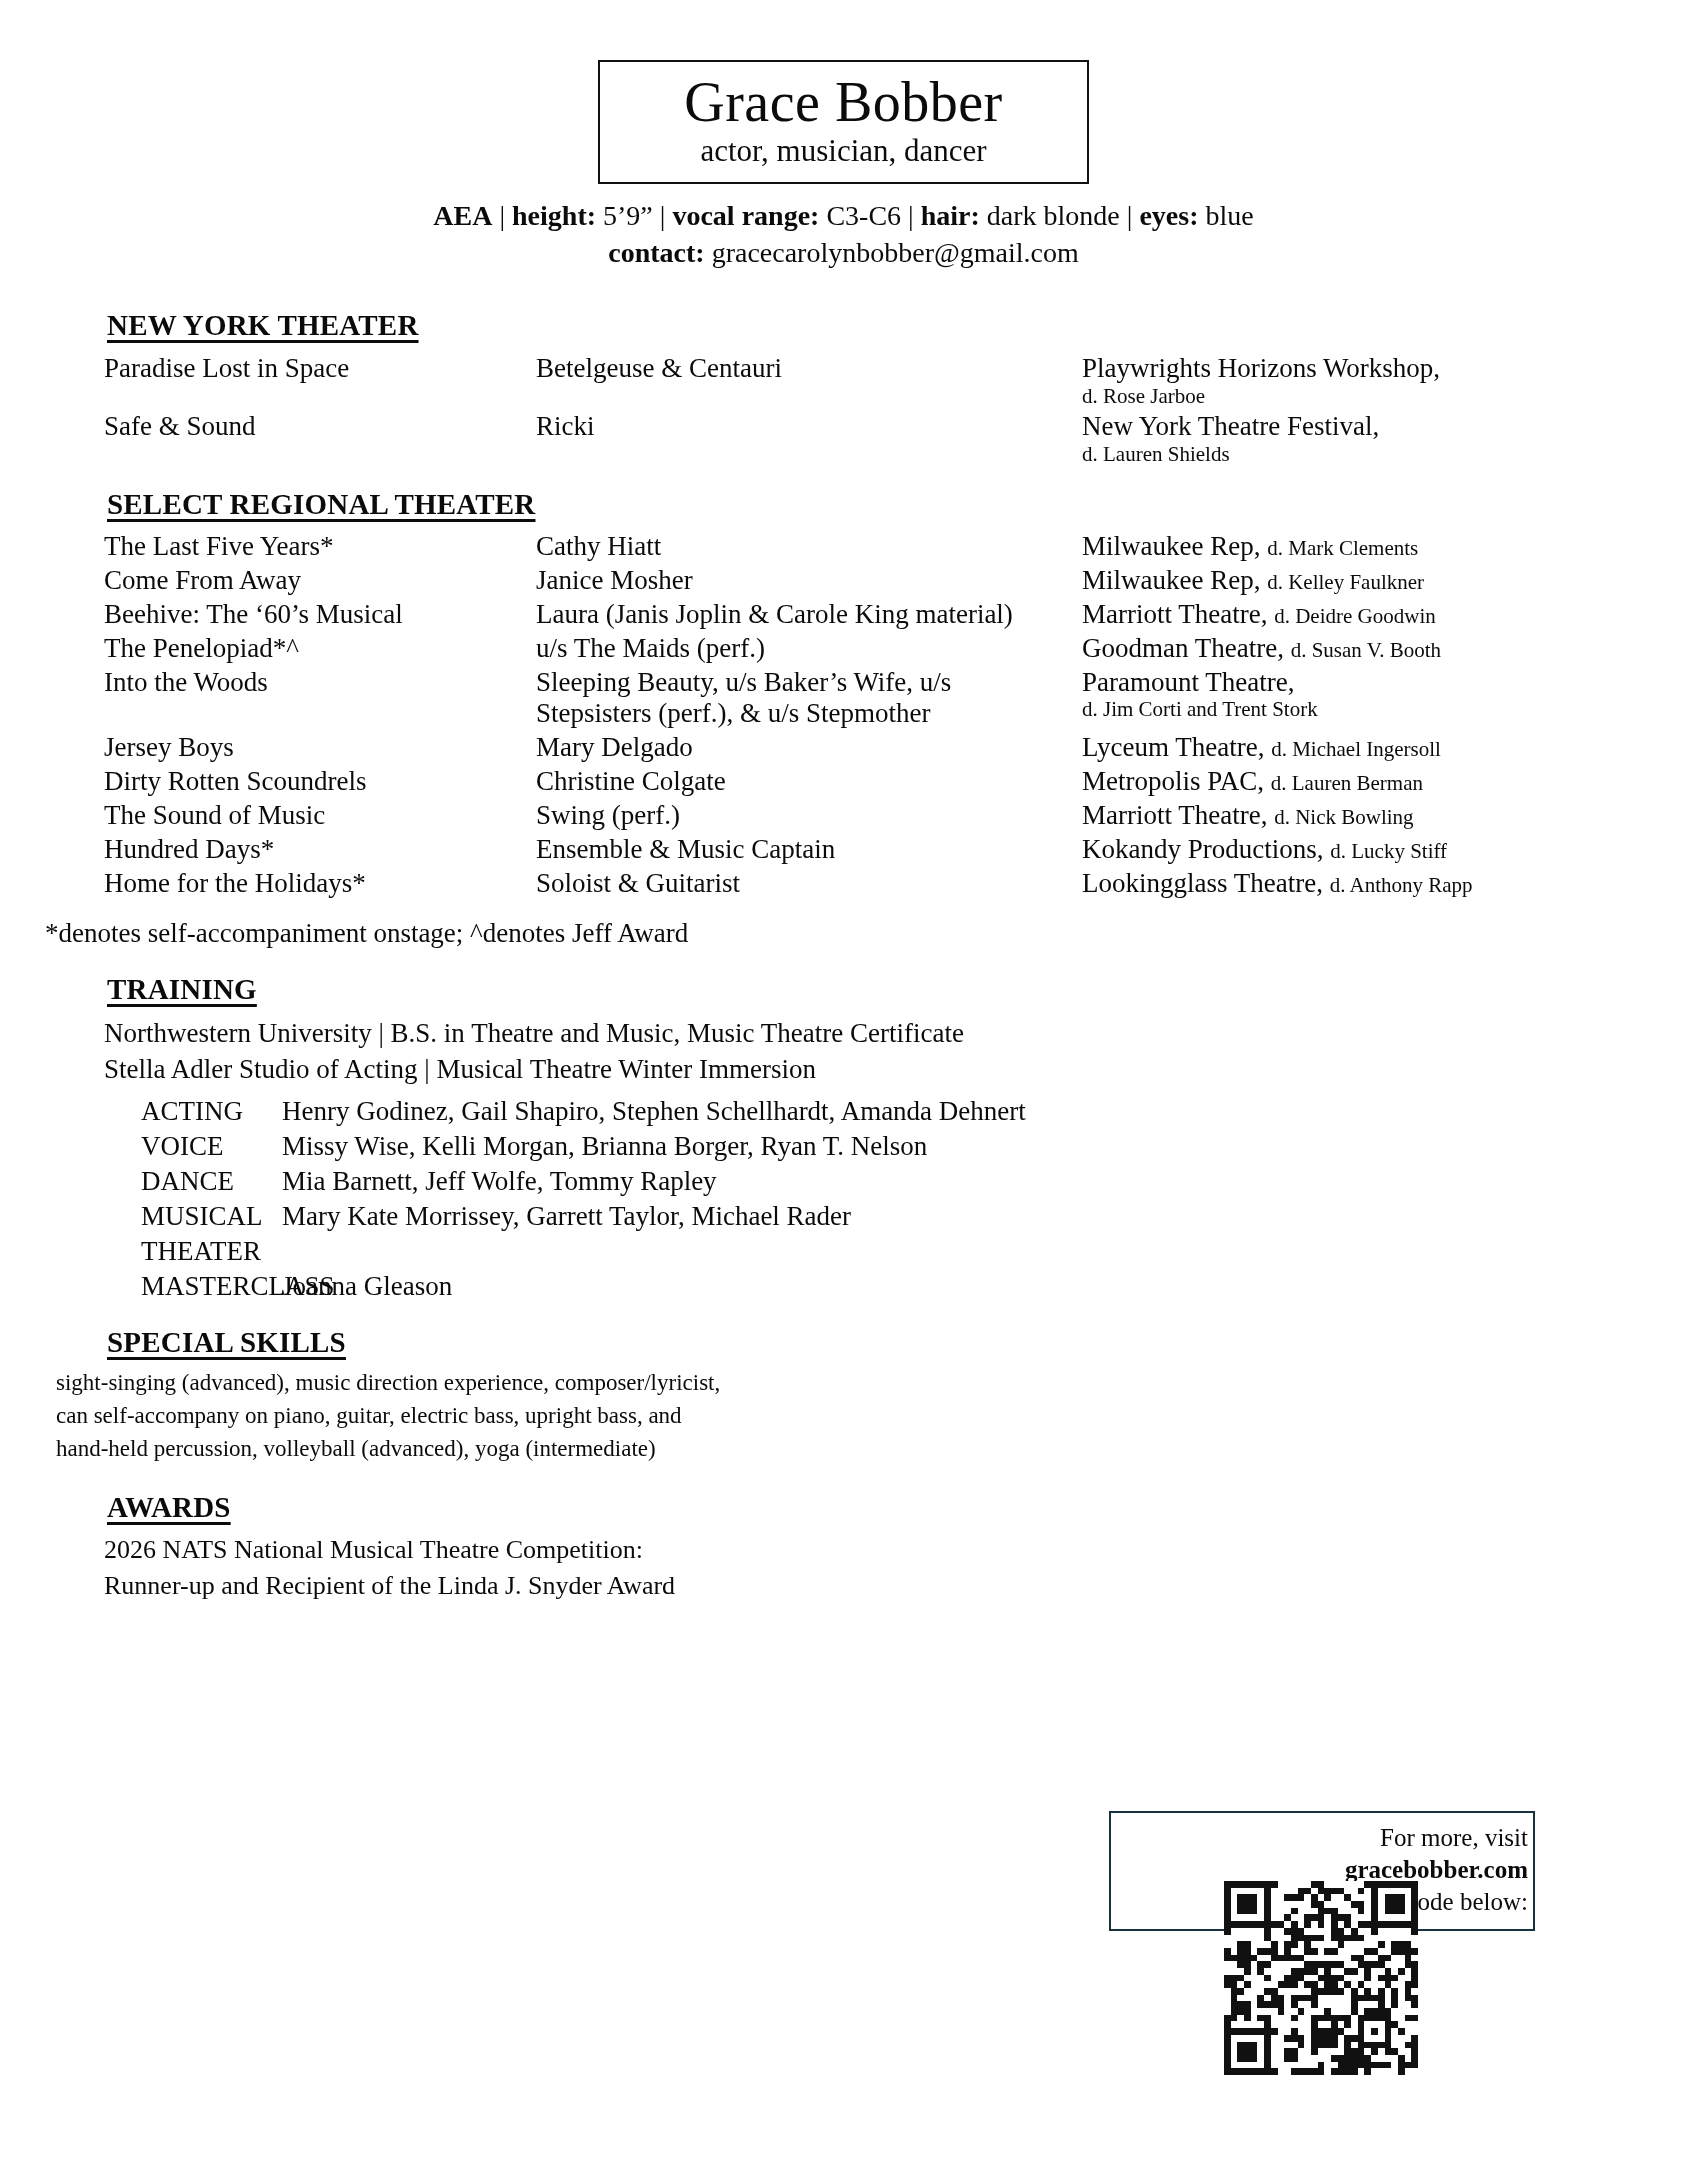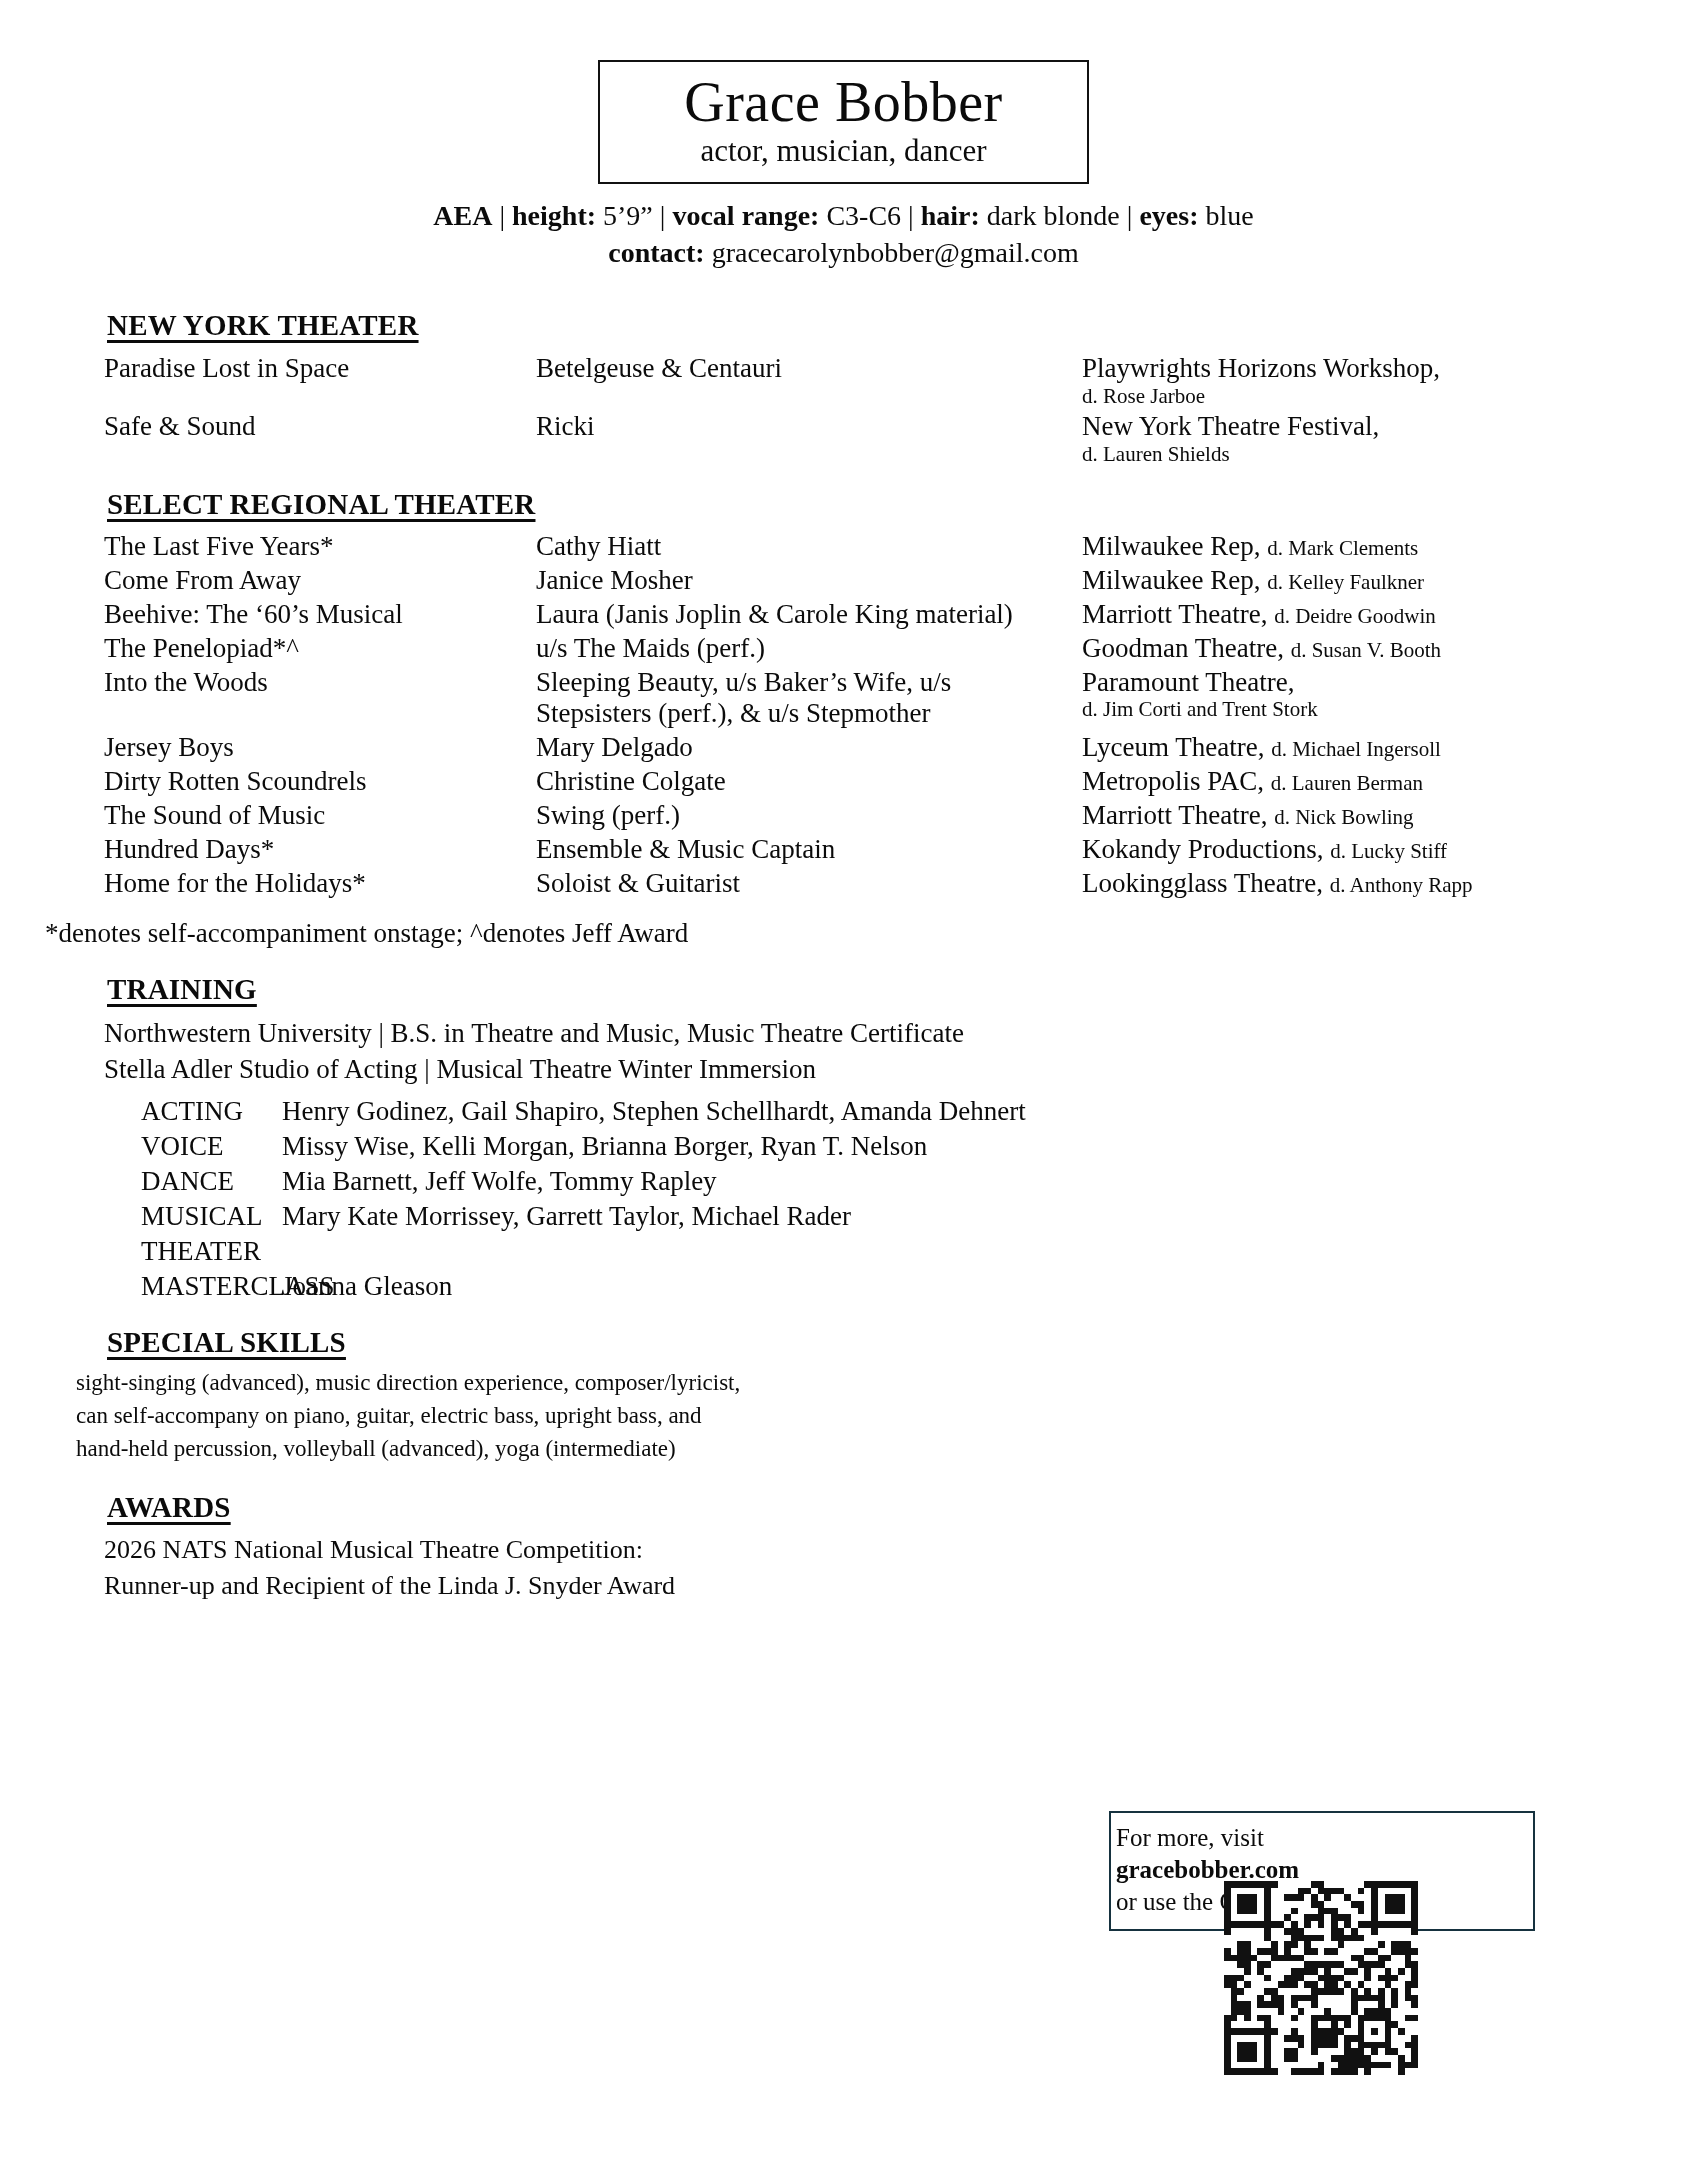--- a/index.html
+++ b/index.html
@@ -90,40 +90,40 @@
     display:flex;
     margin-left:141px;
     font-size:27px;
     line-height:1.30;
   }
   .t-cat{width:141px;flex:0 0 141px;}
   .t-names{flex:1;}
 
   
   .skills-body{
-    margin-left:76px;
+    margin-left:56px;
     font-size:23px;
     line-height:1.42;
     max-width:943px;
   }
   .awards-body{
     margin-left:104px;
     font-size:26px;
     line-height:1.36;
   }
 
   
   .promo{
     position:absolute;
     left:1109px;
     top:1811px;
     width:426px;
     border:2.5px solid #16323f;
     box-sizing:border-box;
-    text-align:left;
+    text-align:right;
     padding:9px 5px 11px 5px;
     font-size:25px;
     line-height:1.28;
   }
   .promo .strong{font-weight:700;}
   .qr-wrap{
     position:absolute;
     left:1224px;
     top:1881px;
     width:194px;height:194px;

